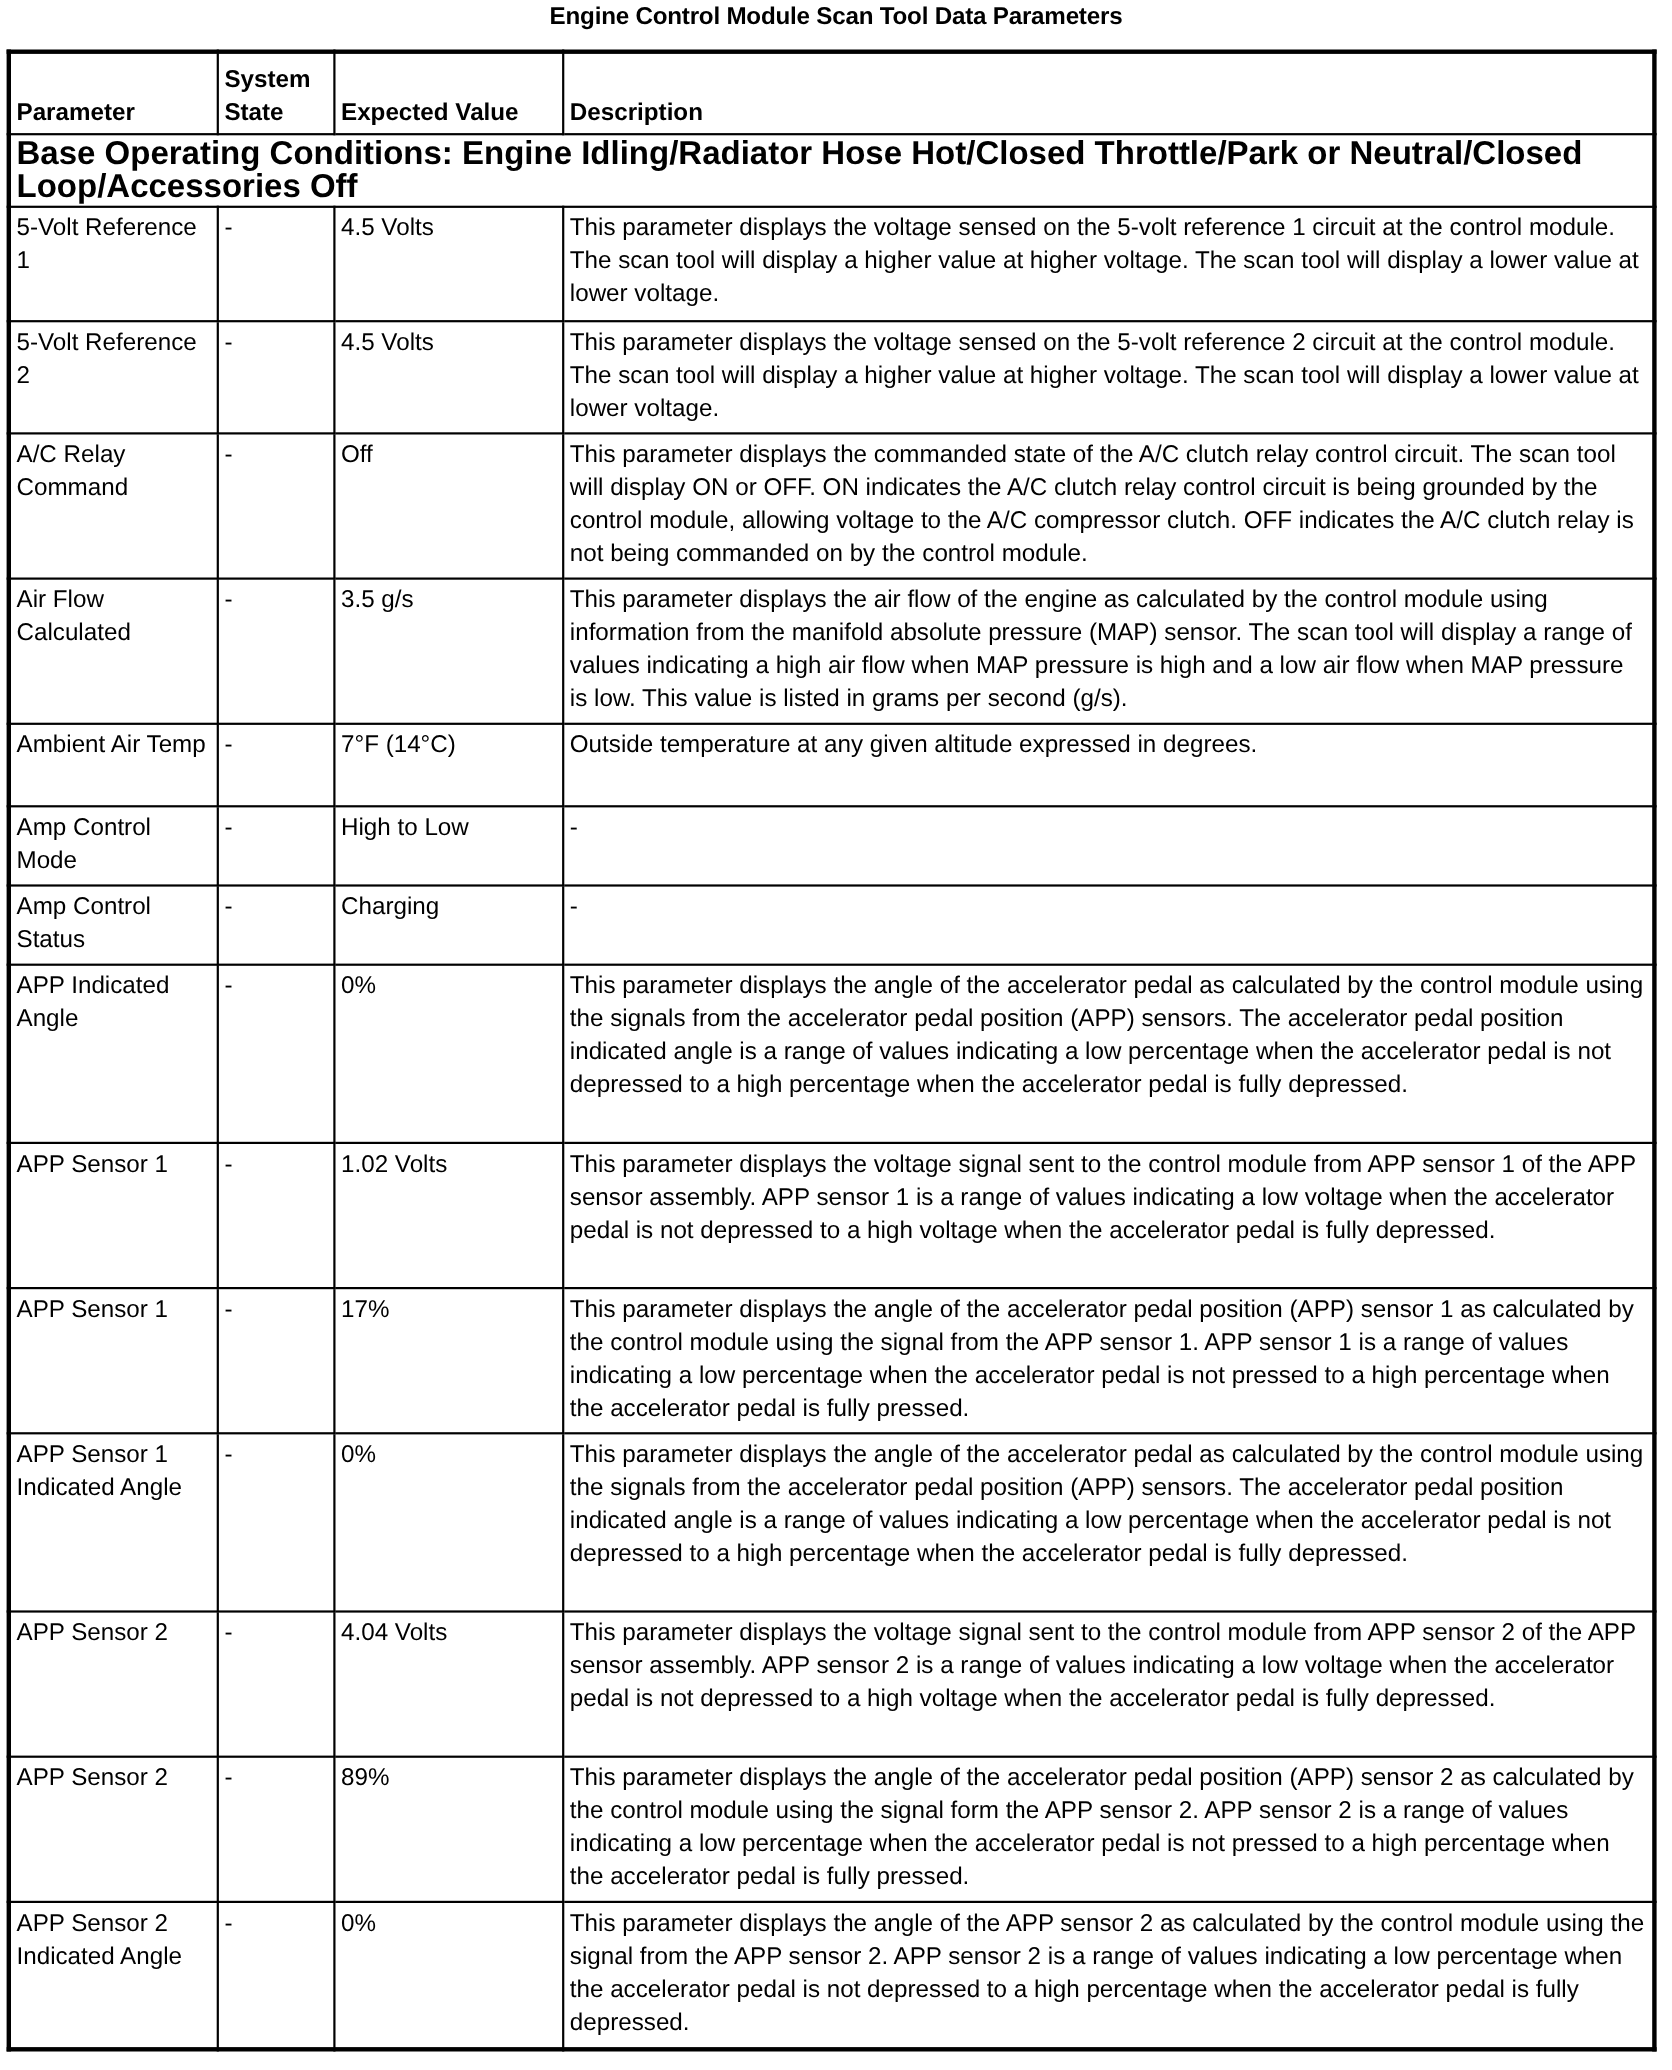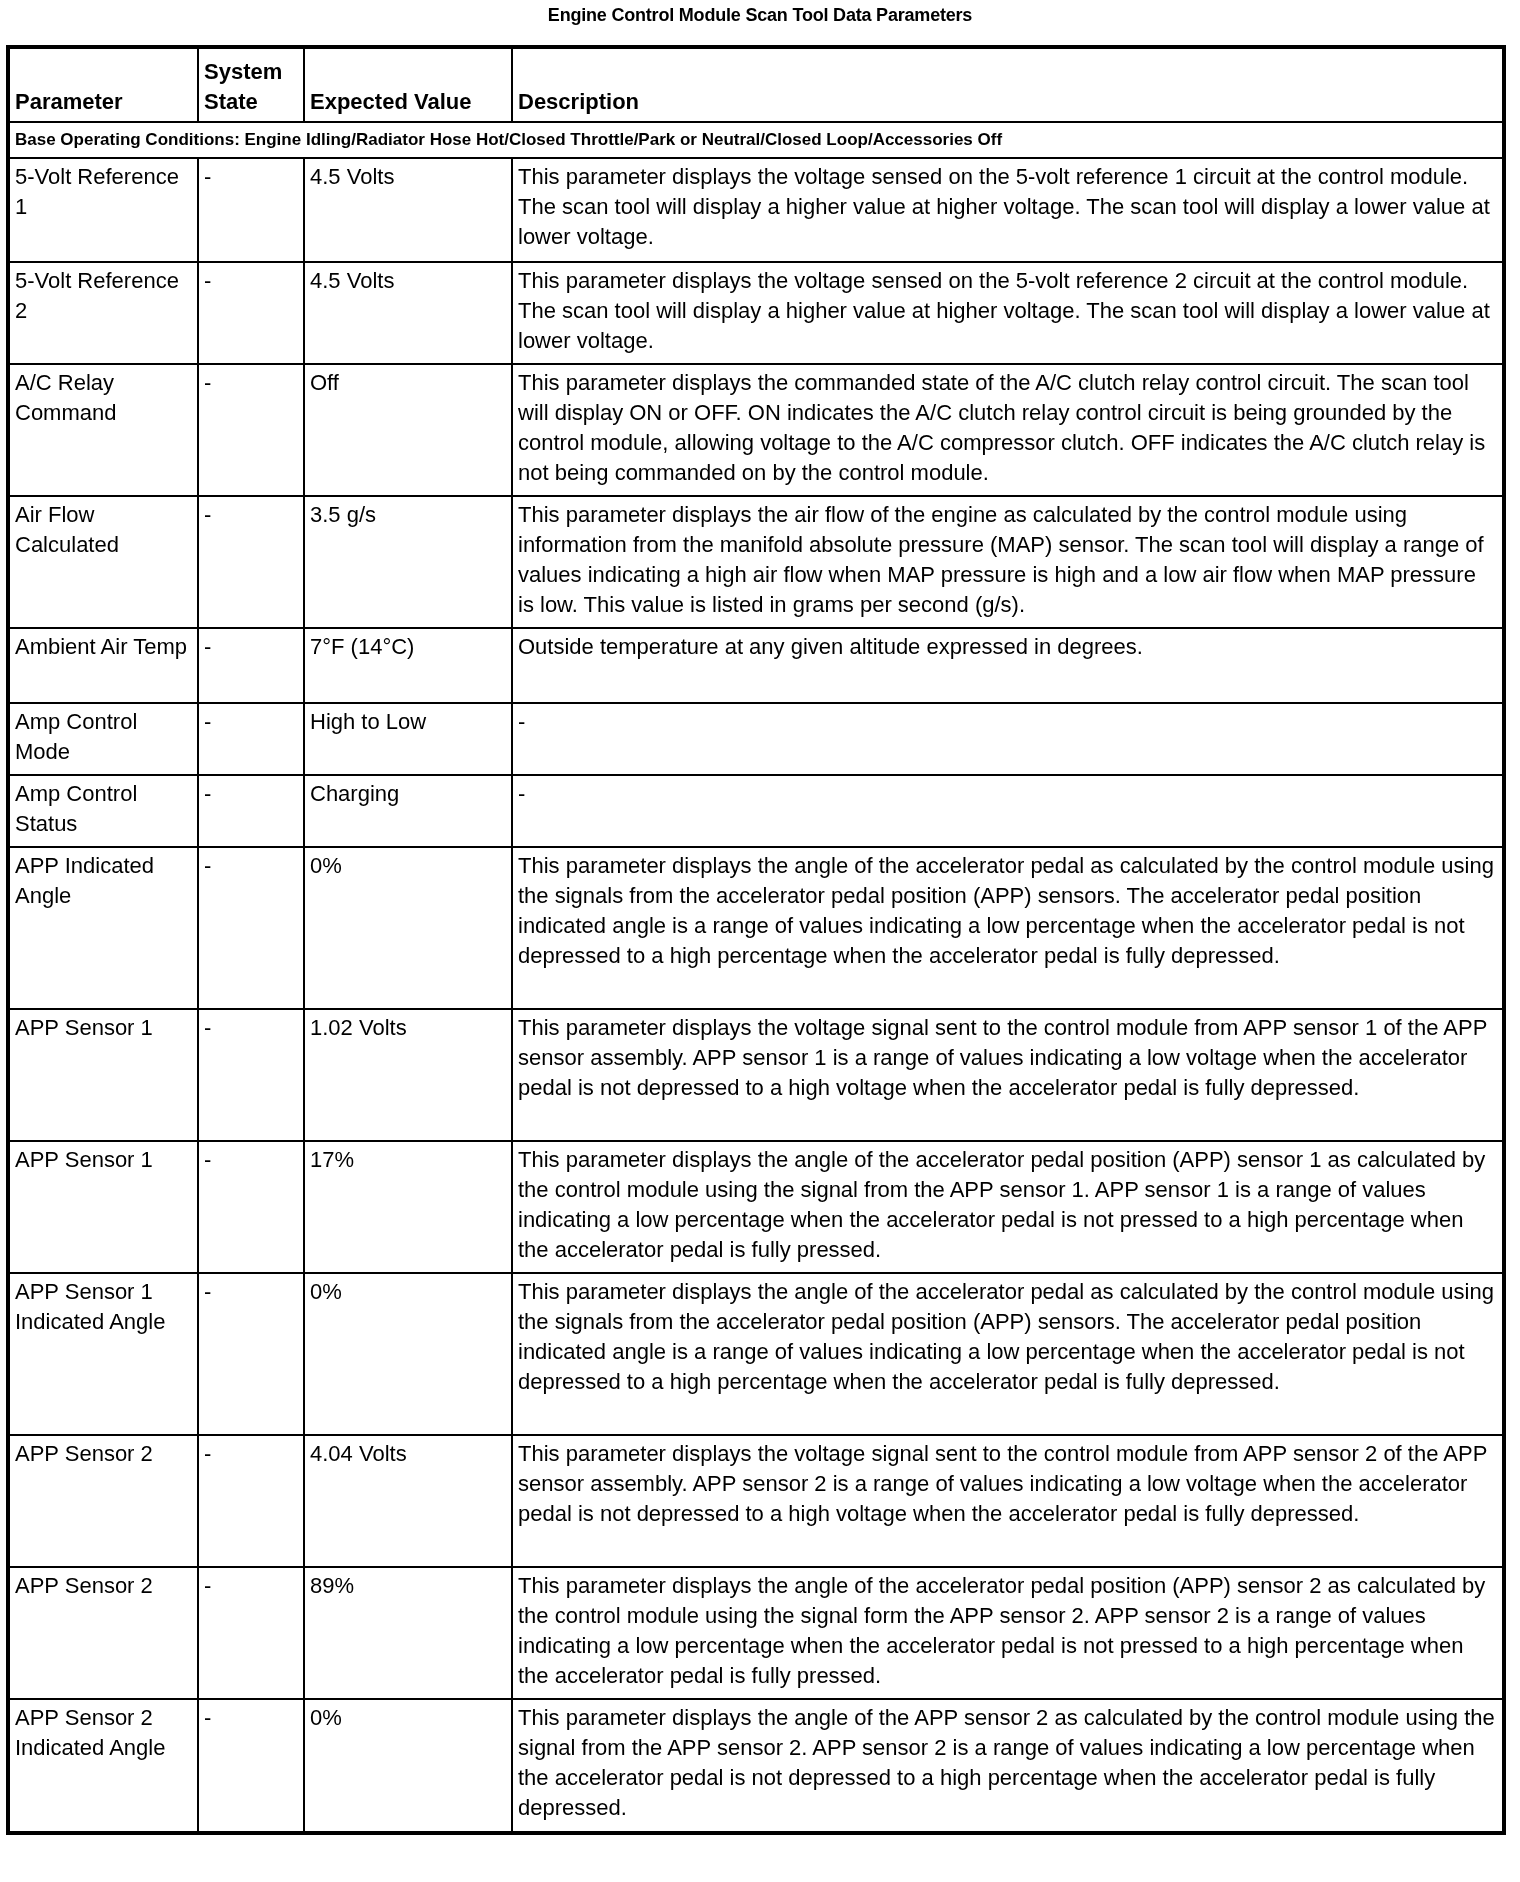--- a/index.html
+++ b/index.html
@@ -1,25 +1,25 @@
 <!DOCTYPE html>
 <html><head>
 <meta charset="utf-8">
 <style>
   html, body { margin: 0; padding: 0; background: #ffffff; }
   body { width: 1520px; height: 1882px; position: relative; overflow: hidden;
          font-family: "Liberation Sans", sans-serif; color: #000; }
   .title { position: absolute; top: 0; left: 0; width: 1520px; text-align: center;
-           font-weight: bold; font-size: 18px; line-height: 30px; letter-spacing: -0.2px; }
+           font-weight: bold; font-size: 22px; line-height: 30px; letter-spacing: -0.2px; }
   table.params { position: absolute; top: 45px; left: 6px; width: 1500px;
                  border-collapse: collapse; border: 4px solid #000; table-layout: fixed; }
   table.params th, table.params td { border: 2px solid #000; vertical-align: top;
                  padding: 3px 5px 0 5px; font-size: 22px; line-height: 30px; }
   table.params th { font-weight: bold; vertical-align: bottom; text-align: left; padding-bottom: 4px; }
-  table.params td.cond { font-weight: bold; font-size: 17px; padding-top: 2px; padding-bottom: 2px; }
+  table.params td.cond { font-weight: bold; font-size: 30px; padding-top: 2px; padding-bottom: 2px; }
   col.c1 { width: 190px; } col.c2 { width: 106px; } col.c3 { width: 208px; } col.c4 { width: auto; }
   tr.hdr { height: 75px; }
 </style>
 </head>
 <body>
 
 <div class="title">Engine Control Module Scan Tool Data Parameters</div>
 
 <table class="params">
   <colgroup>

